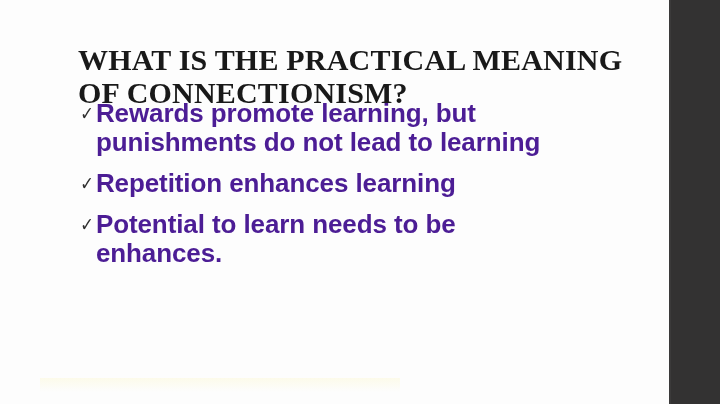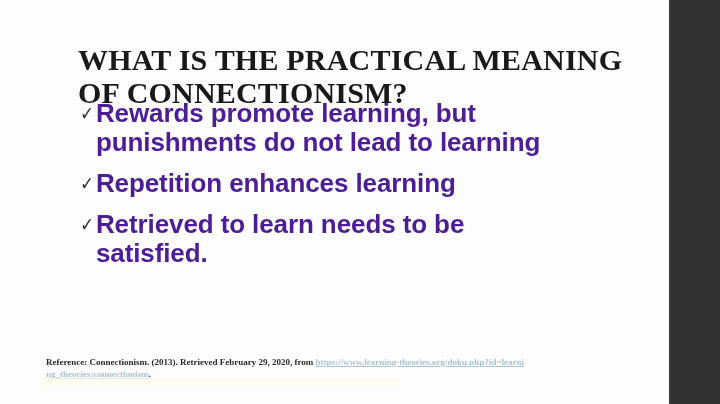--- a/index.html
+++ b/index.html
@@ -140,26 +140,25 @@
         <span class="bullet-text">Rewards promote learning, but punishments do not lead to learning</span>
       </div>
 
       <div class="bullet-item" id="bullet-item-1">
         <span class="bullet-mark">✓</span>
         <span class="bullet-text">Repetition enhances learning</span>
       </div>
 
       <div class="bullet-item" id="bullet-item-2">
         <span class="bullet-mark">✓</span>
-        <span class="bullet-text">Retrieved to learn needs to be satisfied.</span>
+        <span class="bullet-text">Potential to learn needs to be enhances.</span>
       </div>
 
     </div>
 
-    <p id="reference-note"><span>Reference: Connectionism. (2013). Retrieved February 29, 2020, from </span><a id="reference-link" href="#">https://www.learning-theories.org/doku.php?id=learning_theories:connectionism</a><span>.</span></p>
 
     <div id="scan-tint"></div>
 
   </div>
 
   <div id="right-band">
     <div id="right-band-edge"></div>
   </div>
 
 </div>

